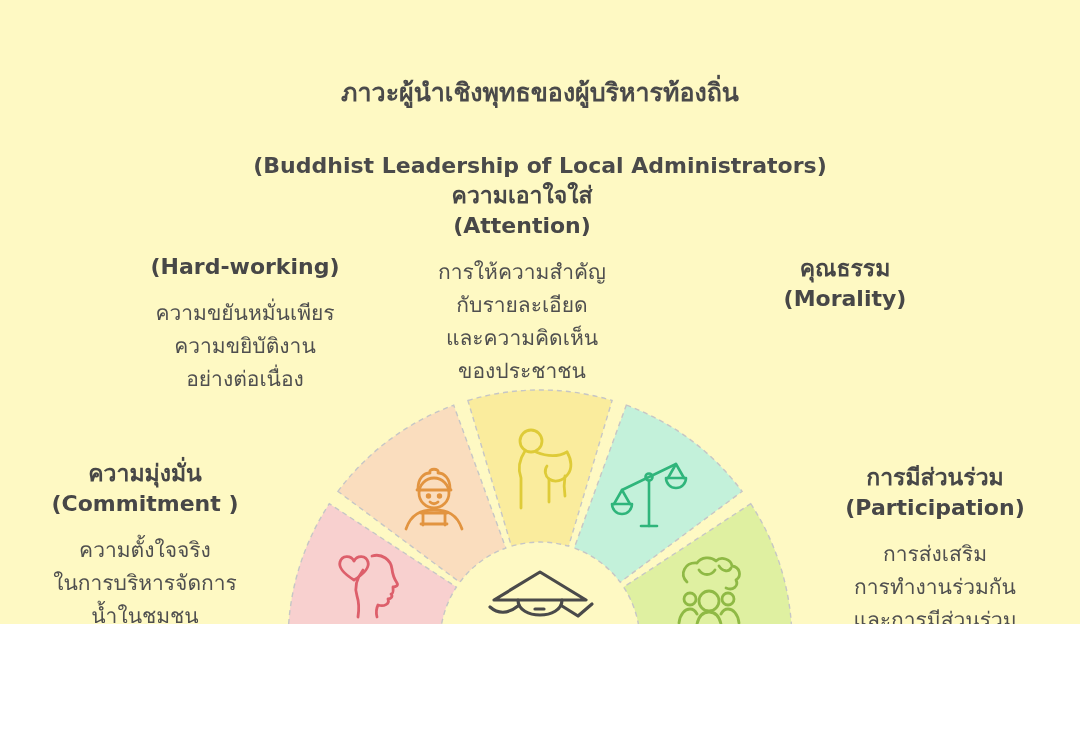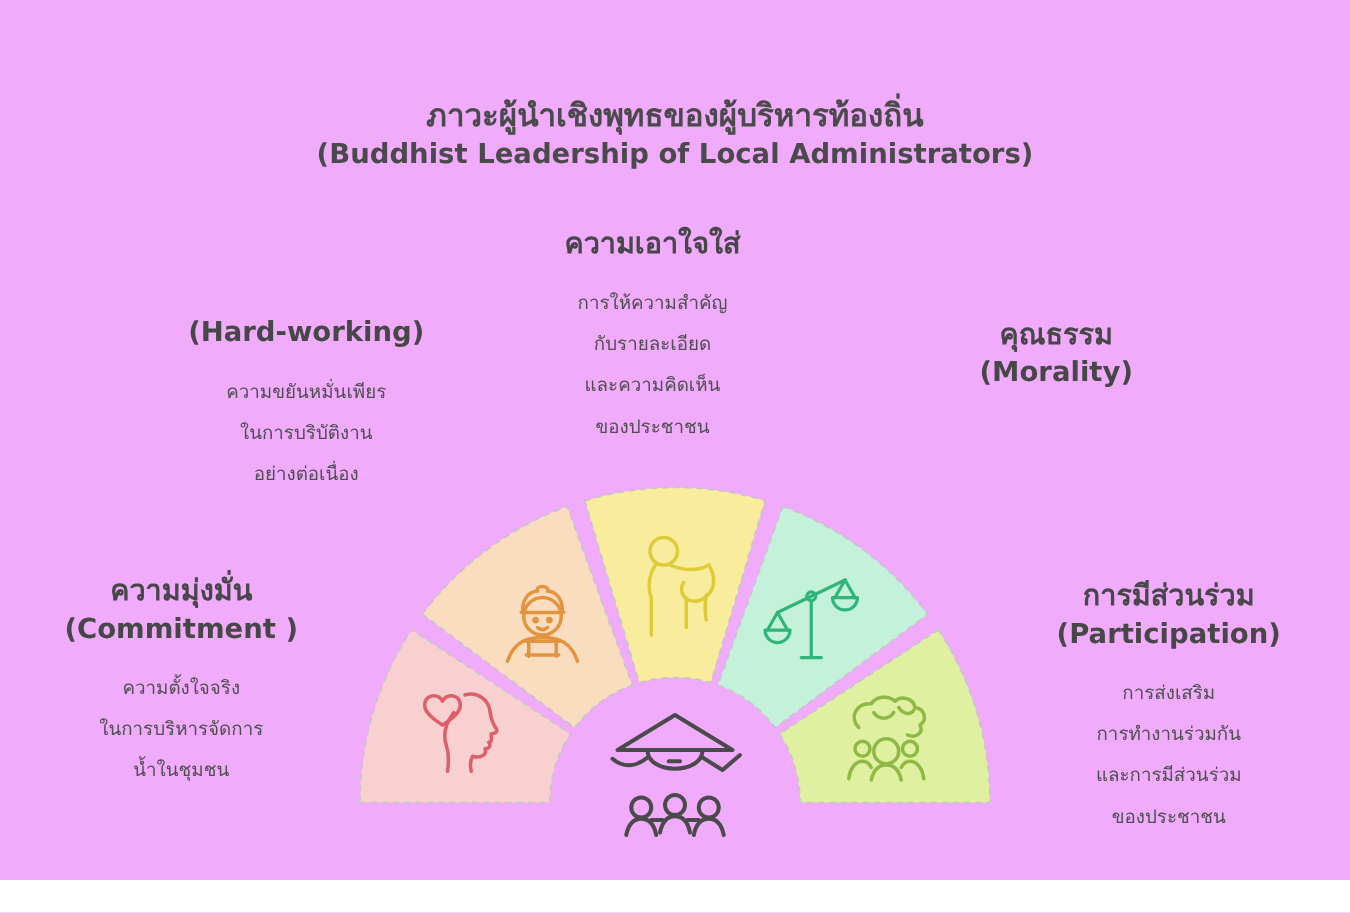--- a/index.html
+++ b/index.html
@@ -1,27 +1,27 @@
 <!DOCTYPE html>
 <html><head>
 <meta charset="utf-8">
 <style>
   html,body { margin:0; padding:0; background:#ffffff; }
   .canvas {
-    position:relative; width:1080px; height:704px; background:#f0abfc;
+    position:relative; width:1080px; height:624px; background:#fef9c3;
     font-family:"DejaVu Sans","Liberation Sans",sans-serif;
     color:#4d4d4d; overflow:hidden;
   }
   .abs { position:absolute; text-align:center; }
   .title-thai { font-size:25px; font-weight:bold; line-height:33px; color:#4a4a4a; }
-  .title-en   { font-size:22px; font-weight:bold; line-height:30px; color:#4a4a4a; }
+  .title-en   { font-size:22px; font-weight:bold; line-height:30px; color:#4a4a4a;margin-top:42px; }
   .lh-thai { font-size:23px; font-weight:bold; line-height:32px; color:#474747; }
   .lh-en   { font-size:22px; font-weight:bold; line-height:30px; color:#474747; }
   .ld {
-    font-size:15px; line-height:33px; color:#4f4f4f;
+    font-size:21px; line-height:33px; color:#4f4f4f;
     margin-top:15px; white-space:pre-line;
   }
   .pos-title         { left:140px; top:76px;  width:800px; }
   .pos-attention     { left:362px; top:179px; width:320px; }
   .pos-hardworking   { left:85px;  top:252px; width:320px; }
   .pos-morality      { left:685px; top:252px; width:320px; }
   .pos-commitment    { left:-5px;  top:457px; width:300px; }
   .pos-participation { left:775px; top:461px; width:320px; }
   .fan { position:absolute; left:0; top:0; }
   .wedge { stroke:#c6c6c6; stroke-width:1.4; stroke-dasharray:5 4; }
@@ -32,30 +32,31 @@
 
 <div class="canvas">
 
   <div class="abs pos-title">
     <div class="title-thai">ภาวะผู้นำเชิงพุทธของผู้บริหารท้องถิ่น</div>
     <div class="title-en">(Buddhist Leadership of Local Administrators)</div>
   </div>
 
   <div class="abs pos-attention">
     <div class="lh-thai">ความเอาใจใส่</div>
+    <div class="lh-en">(Attention)</div>
     <div class="ld">การให้ความสำคัญ
 กับรายละเอียด
 และความคิดเห็น
 ของประชาชน</div>
   </div>
 
   <div class="abs pos-hardworking">
     <div class="lh-en">(Hard-working)</div>
     <div class="ld">ความขยันหมั่นเพียร
-ในการบริบัติงาน
+ความขยิบัติงาน
 อย่างต่อเนื่อง</div>
   </div>
 
   <div class="abs pos-morality">
     <div class="lh-thai">คุณธรรม</div>
     <div class="lh-en">(Morality)</div>
   </div>
 
   <div class="abs pos-commitment">
     <div class="lh-thai">ความมุ่งมั่น</div>

